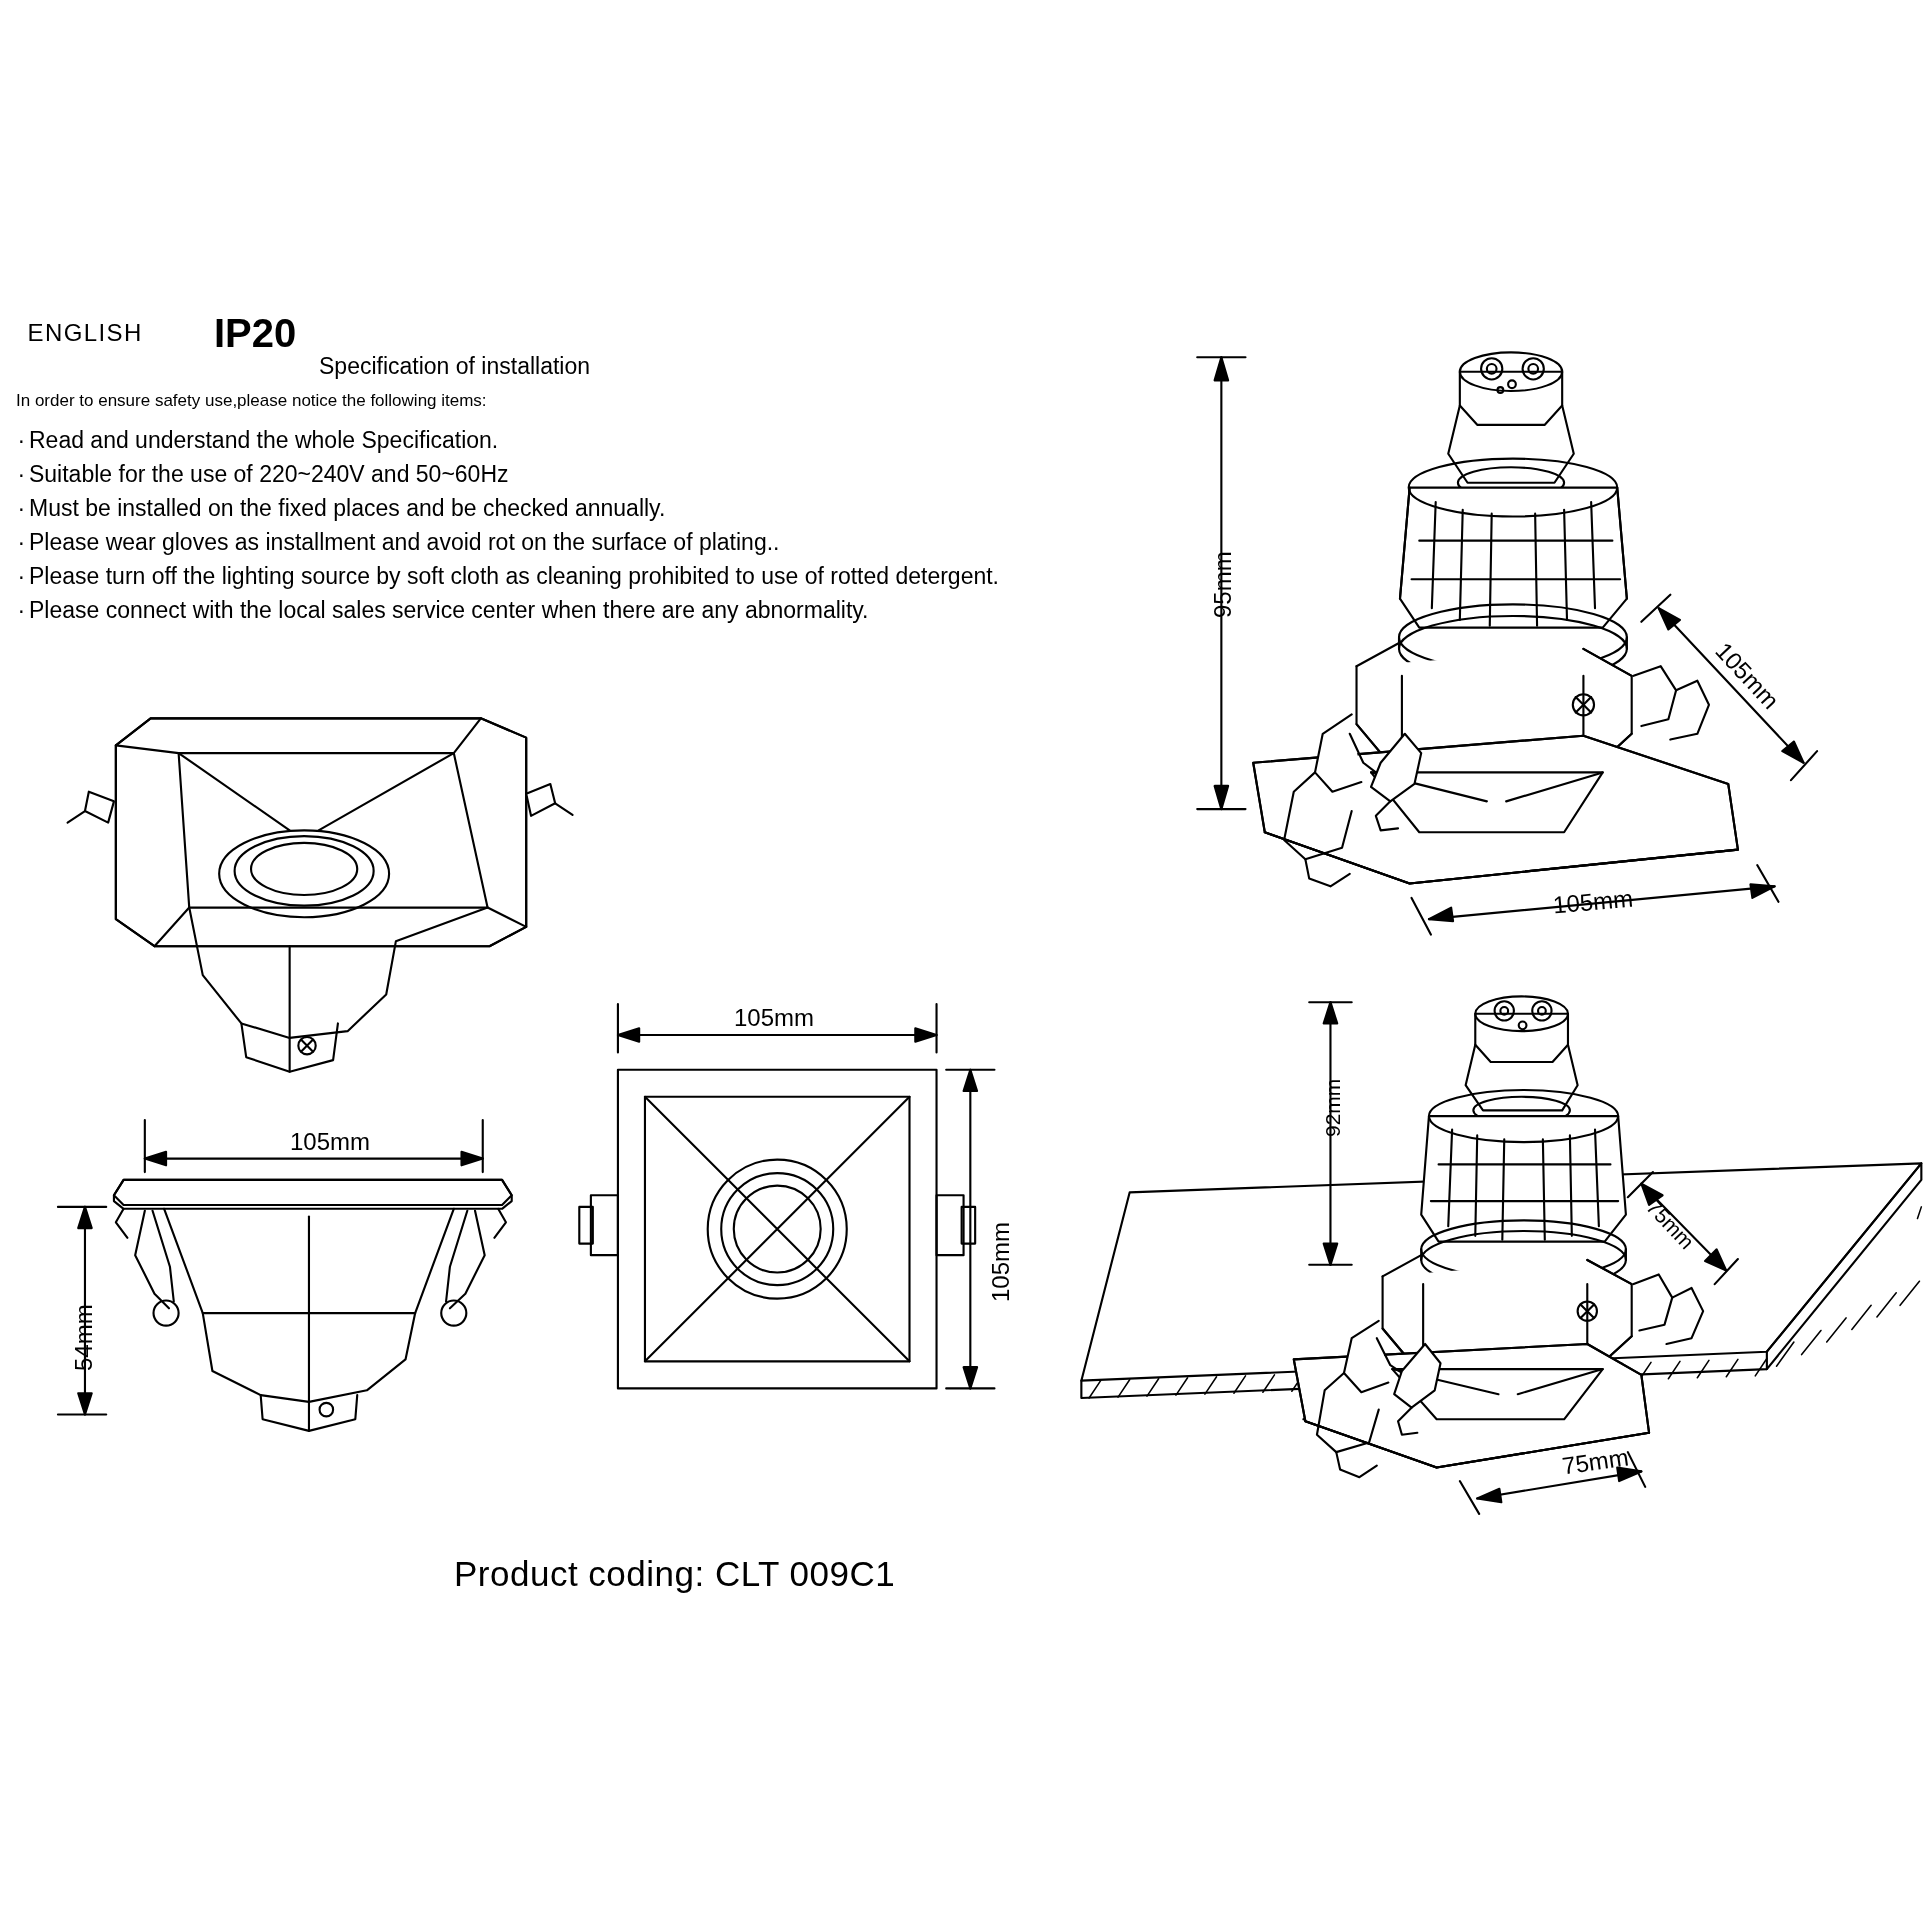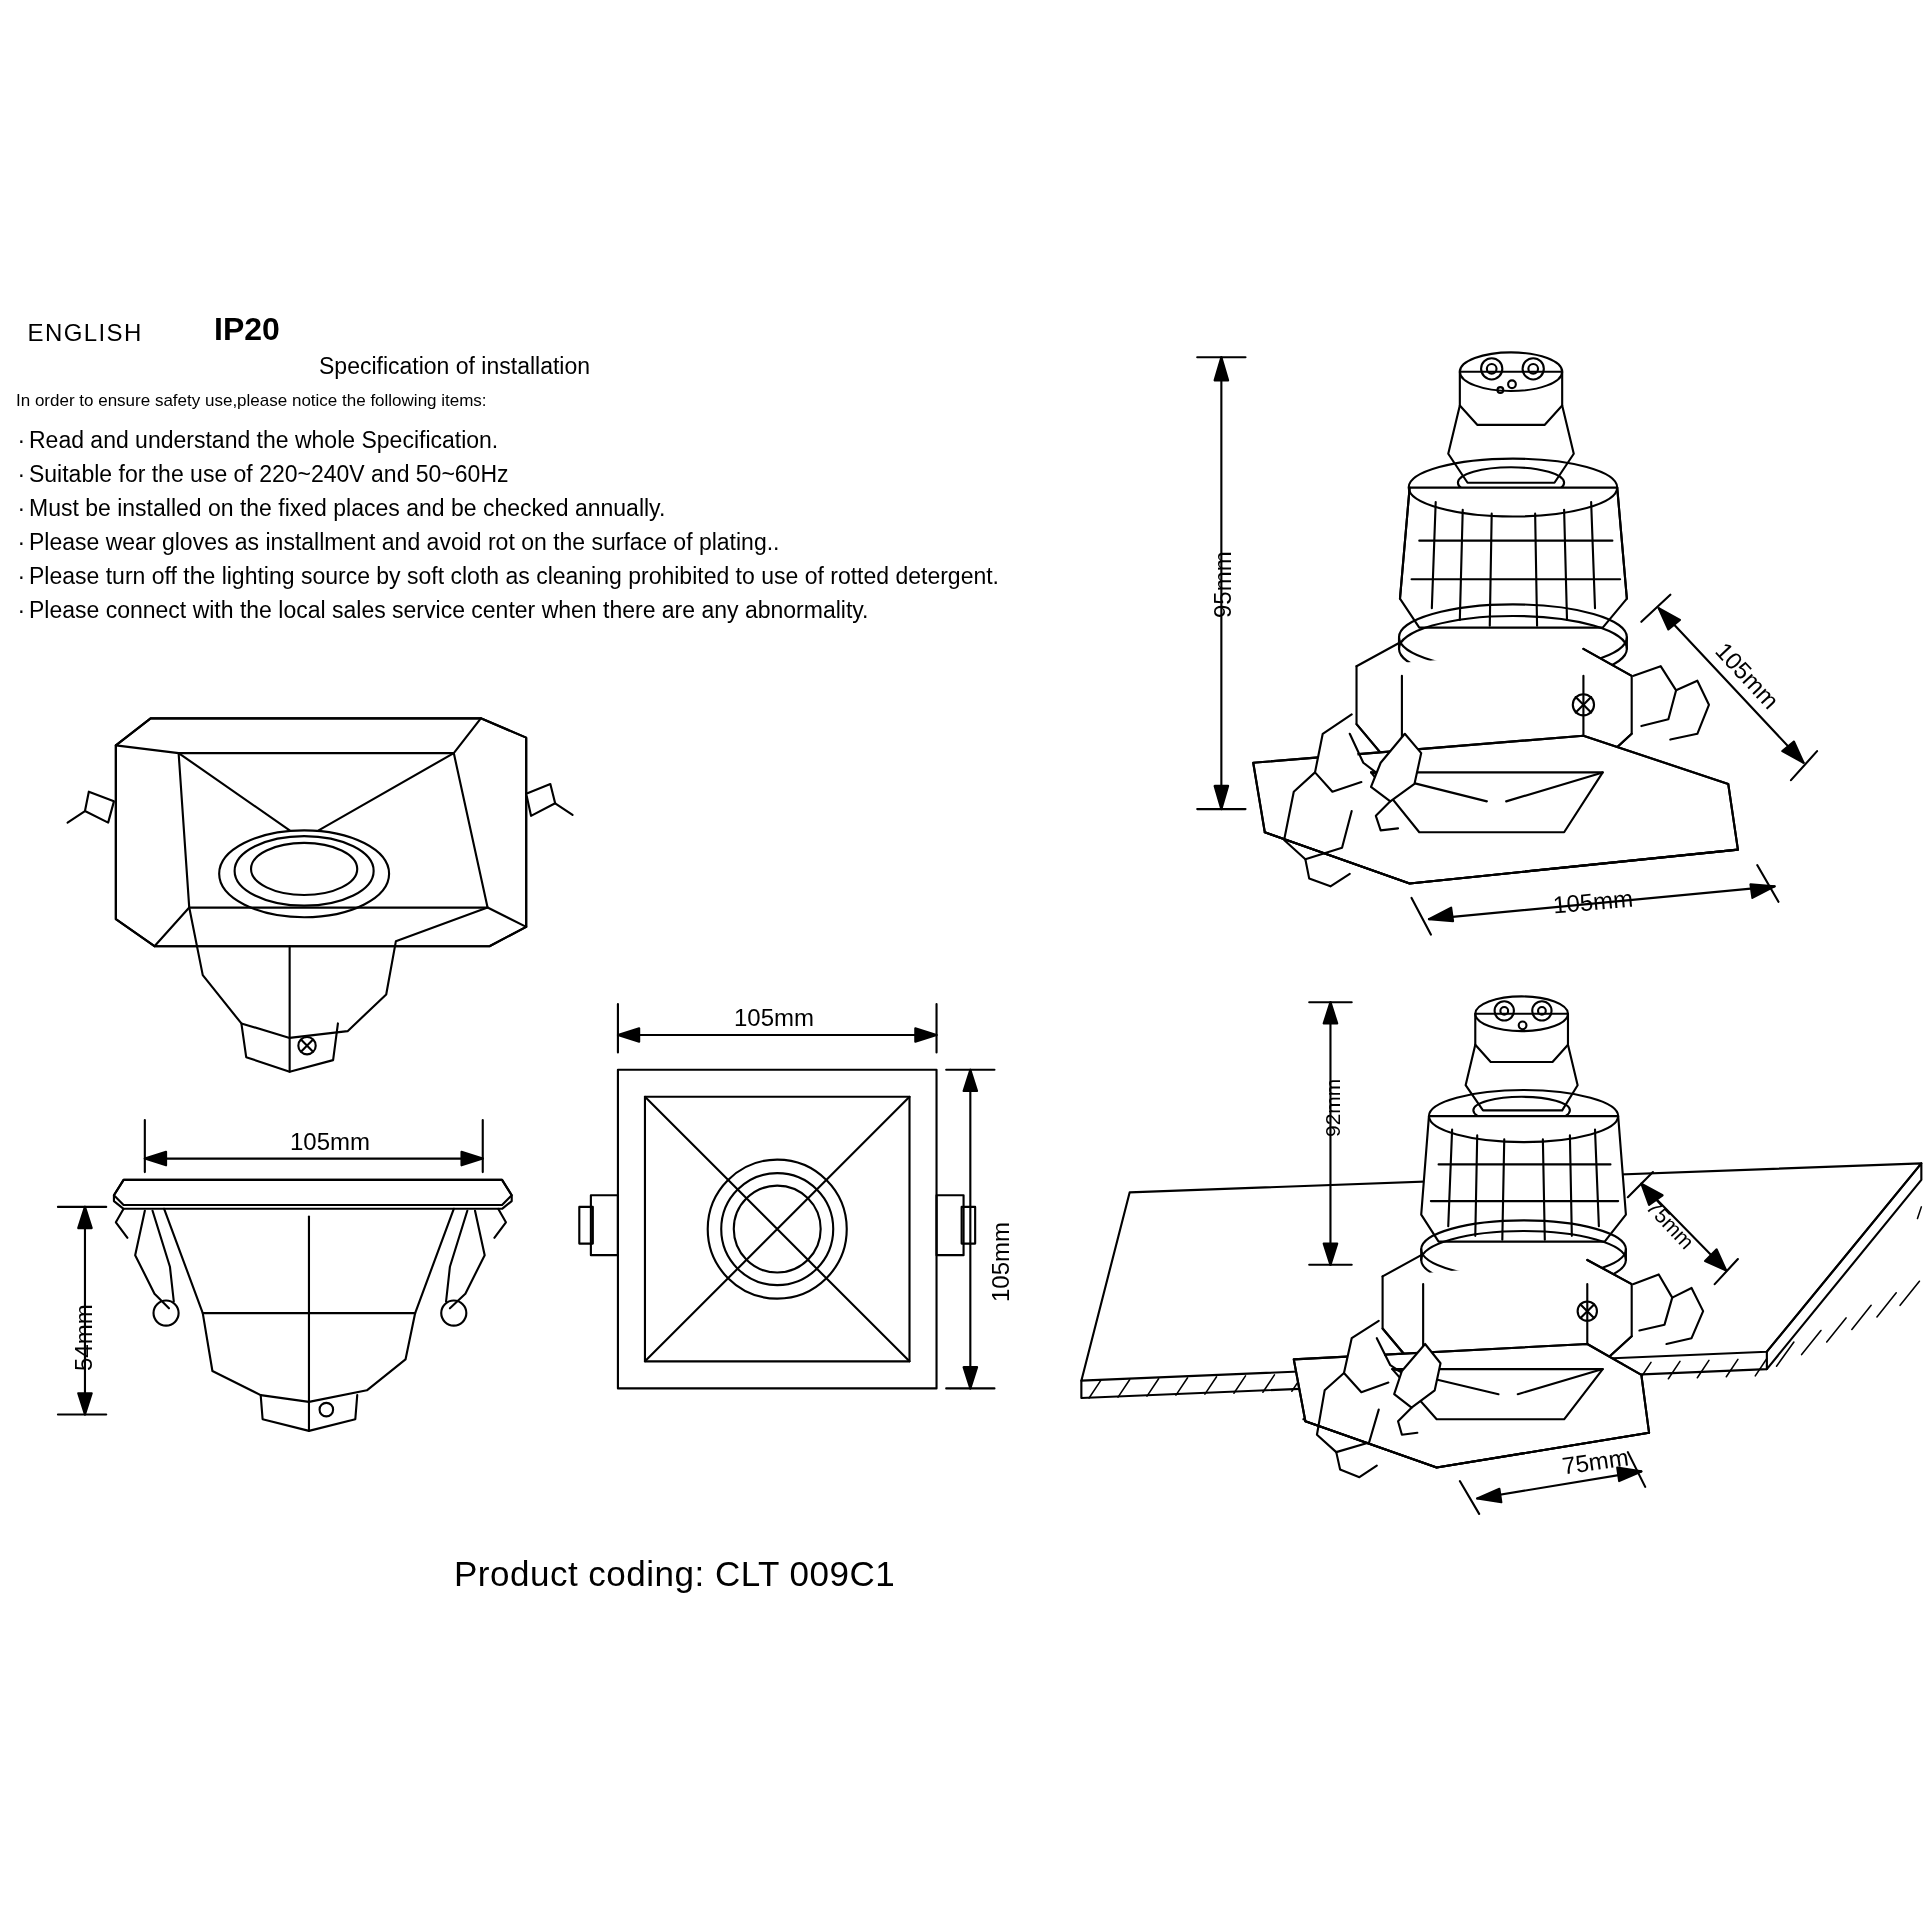--- a/index.html
+++ b/index.html
@@ -27,21 +27,21 @@
     left: 11.6px;
     top: 319px;
     font-size: 24px;
     letter-spacing: 1.4px;
     margin-left: 16px;
   }
   .ip-label {
     position: absolute;
     left: 214px;
     top: 311px;
-    font-size: 32px;
+    font-size: 40px;
     font-weight: bold;
     text-align: center;
   }
   .spec-title {
     position: absolute;
     left: 319px;
     top: 353px;
     font-size: 23px;
   }
   .notice-intro {

